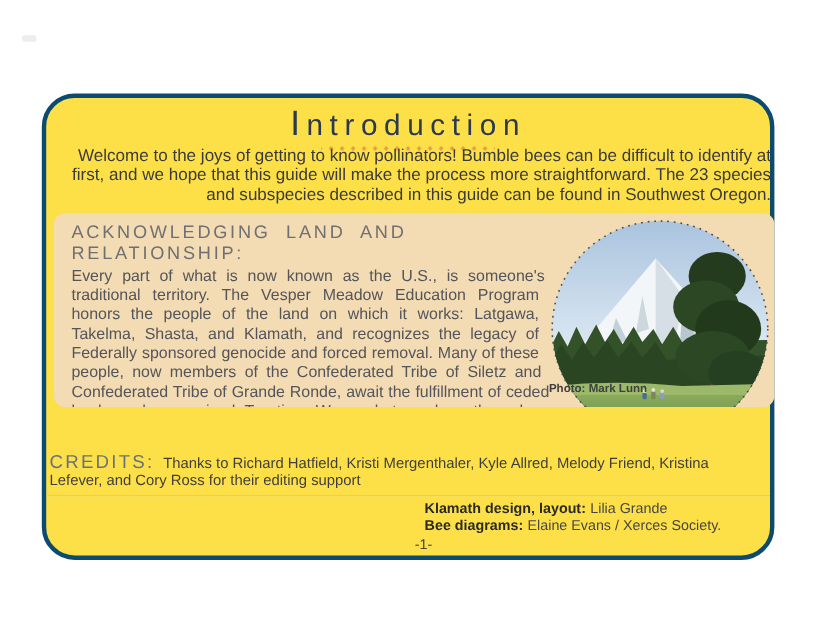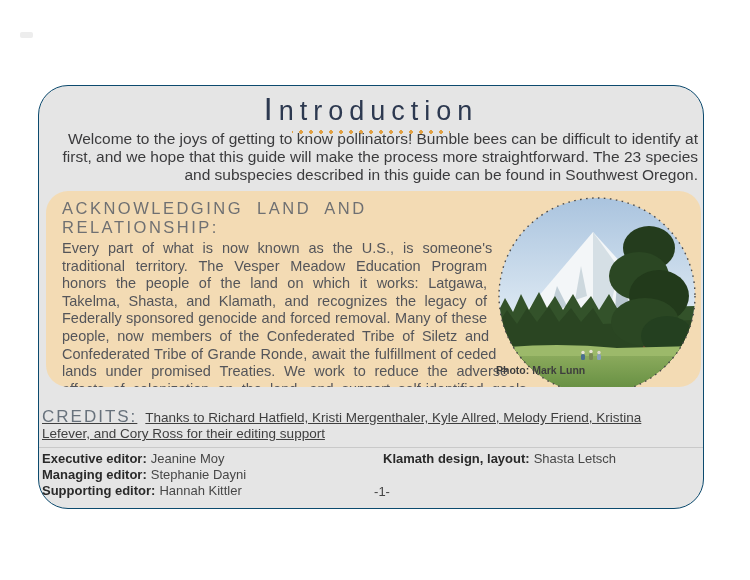--- a/index.html
+++ b/index.html
@@ -4,56 +4,56 @@
 <style>
   html,body{margin:0;padding:0;}
   body{
     width:750px;height:580px;background:#ffffff;position:relative;overflow:hidden;
     font-family:"Liberation Sans","DejaVu Sans",sans-serif;
     -webkit-font-smoothing:antialiased;
   }
   .scan-artifact{position:absolute;left:20px;top:32px;width:13px;height:6px;background:#ededed;border-radius:2px;}
   .frame{
     position:absolute;left:38px;top:85px;width:666px;height:424px;
-    border:1px solid #0c4a6e;border-radius:30px;box-sizing:border-box;background:#e5e5e5;
+    border:4px solid #0c4a6e;border-radius:30px;box-sizing:border-box;background:#fde047;
   }
   .page-title{
     margin:7px auto 0;text-align:center;
     font-size:27px;letter-spacing:6px;color:#2d3950;font-weight:400;line-height:1.05;
   }
   .page-title::first-letter{font-size:32px;}
   .title-dots{
     width:158px;height:6px;margin:2px auto 0;
     background-image:radial-gradient(circle,#e1a143 1.7px,rgba(225,161,67,0) 2px);
     background-size:10px 6px;background-repeat:repeat-x;background-position:center;
   }
   .intro-text{
     position:absolute;left:3px;top:44px;width:656px;
     font-size:15.5px;line-height:18px;color:#3b3b3d;text-align:right;
   }
   .panel{
-    position:absolute;left:7px;top:105px;width:655px;height:196px;box-sizing:border-box;
-    background:#f3dbb4;border-radius:22px;padding:7px 10px 0 15px;overflow:hidden;
+    position:absolute;left:7px;top:105px;width:655px;height:176px;box-sizing:border-box;
+    background:#f3dbb4;border-radius:10px;padding:7px 10px 0 15px;overflow:hidden;
   }
   .photo-wrap{
     float:right;width:200px;height:200px;margin:-2px -6px 0 10px;
     shape-outside:circle(52%);border-radius:50%;
   }
   .photo-wrap svg{display:block;}
   .ack-heading{
     font-size:16.5px;letter-spacing:2.5px;word-spacing:7px;color:#6f7072;
     margin:1px 0 3px 1px;font-weight:400;
   }
   .ack-body{
     font-size:14.5px;line-height:17.6px;color:#54555a;text-align:justify;margin:0 0 0 1px;
   }
   .photo-credit{
     position:absolute;left:402px;bottom:11px;font-size:10.5px;font-weight:600;color:#3e3e3e;padding-left:48px;
   }
-  .credits-row{position:absolute;left:3px;top:323px;width:612px;color:#3f3f3f;font-size:13.5px;line-height:16px;text-decoration:underline;}
+  .credits-row{position:absolute;left:3px;top:323px;width:612px;color:#3f3f3f;font-size:13.5px;line-height:16px;}
   .credits-heading{font-size:17px;letter-spacing:2px;color:#68727c;margin-right:8px;}
   .divider{position:absolute;left:0;top:361px;width:100%;border-top:1.5px solid #c9c9c9;}
   .staff-col{position:absolute;top:365px;font-size:13px;line-height:16px;color:#474747;}
   .staff-col.left{left:3px;}
   .staff-col.right{left:344px;}
   .staff-row b{color:#2a2a2a;margin-right:4px;font-weight:700;}
   .page-num{position:absolute;left:318px;top:398px;width:50px;text-align:center;font-size:13px;color:#444;}
 </style>
 </head>
 <body>
@@ -124,25 +124,21 @@
     <div class="ack-body">Every part of what is now known as the U.S., is someone's traditional territory. The Vesper Meadow Education Program honors the people of the land on which it works: Latgawa, Takelma, Shasta, and Klamath, and recognizes the legacy of Federally sponsored genocide and forced removal. Many of these people, now members of the Confederated Tribe of Siletz and Confederated Tribe of Grande Ronde, await the fulfillment of ceded lands under promised Treaties. We work to reduce the adverse effects of colonization on the land, and support self-identified goals through partnership with Indigenous leaders and local Tribes.</div>
     <div class="photo-credit">Photo: Mark Lunn</div>
   </div>
 
   <div class="credits-row">
     <span class="credits-heading">CREDITS:</span><span>Thanks to Richard Hatfield, Kristi Mergenthaler, Kyle Allred, Melody Friend, Kristina Lefever, and Cory Ross for their editing support</span>
   </div>
 
   <div class="divider"></div>
 
-  <div class="staff-col left">
-    <div class="staff-row"><b>Executive editor:</b><span>Jeanine Moy</span></div>
-    <div class="staff-row"><b>Managing editor:</b><span>Stephanie Dayni</span></div>
-    <div class="staff-row"><b>Supporting editor:</b><span>Hannah Kittler</span></div>
-  </div>
 
   <div class="staff-col right">
-    <div class="staff-row"><b>Klamath design, layout:</b><span>Shasta Letsch</span></div>
+    <div class="staff-row"><b>Klamath design, layout:</b><span>Lilia Grande</span></div>
+    <div class="staff-row"><b>Bee diagrams:</b><span>Elaine Evans / Xerces Society.</span></div>
   </div>
 
   <div class="page-num">-1-</div>
 
 </div>
 
 </body></html>

